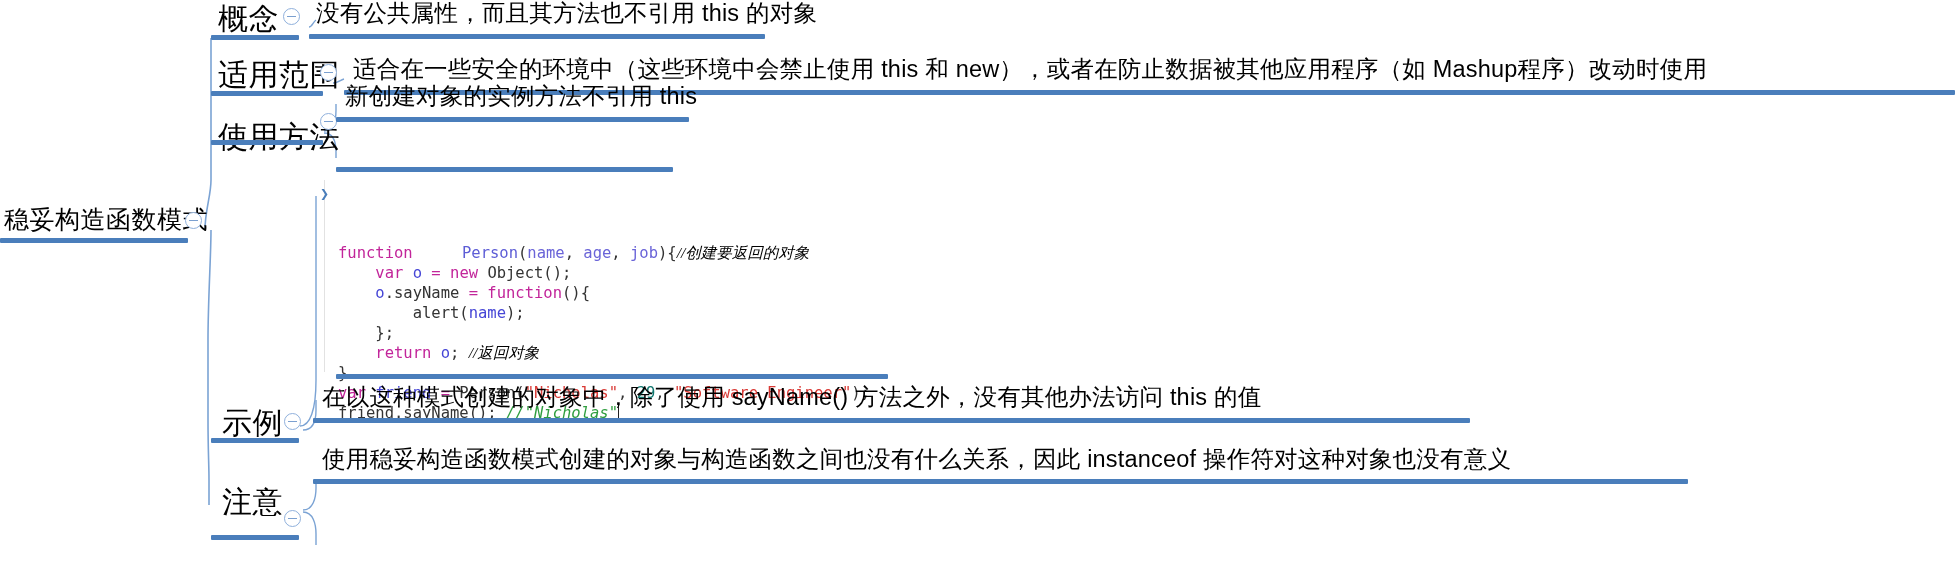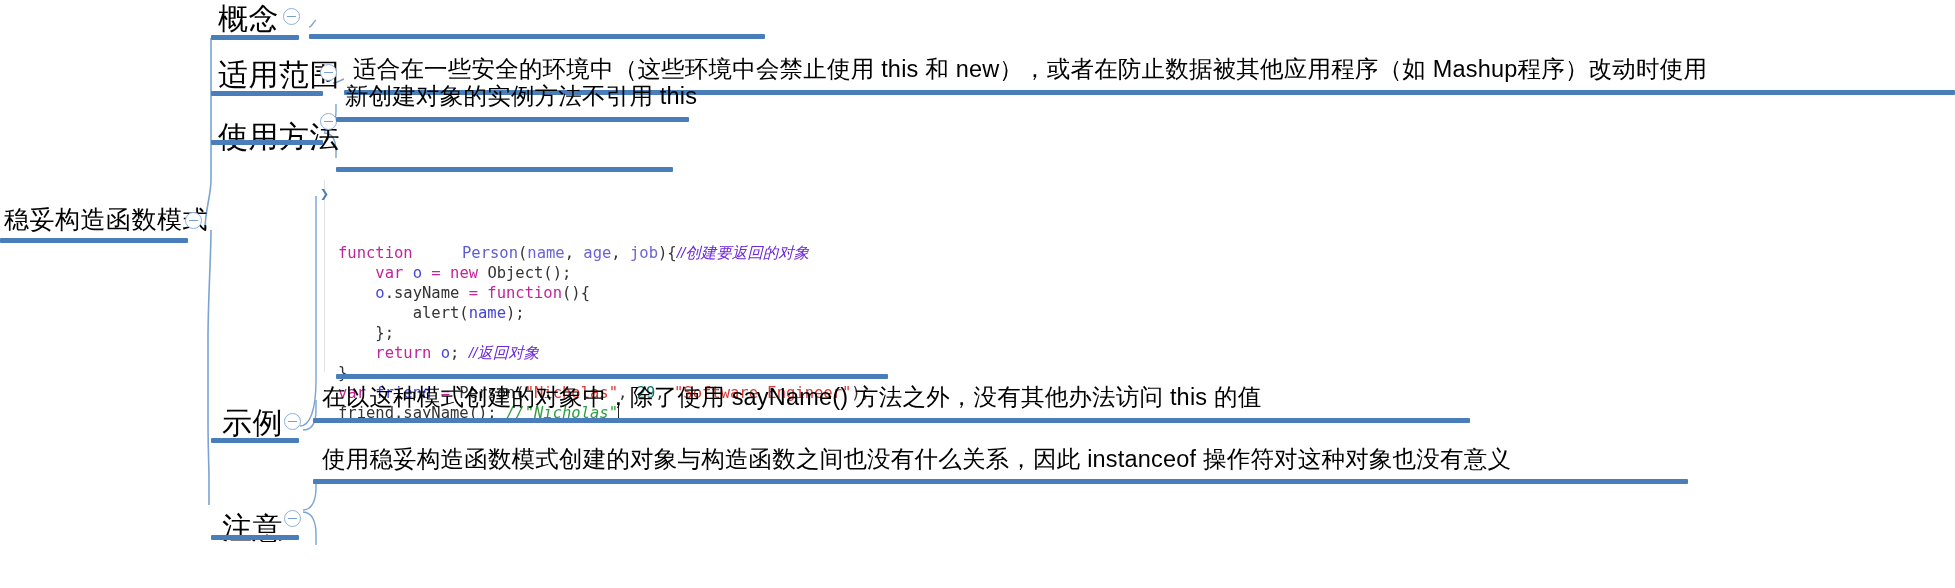--- a/index.html
+++ b/index.html
@@ -98,22 +98,22 @@
   .code-line {
     white-space: pre;
   }
   .tok-kw      { color: #c2259a; }
   .tok-fn      { color: #5d5dd6; margin-left: 40px; }
   .tok-param   { color: #6a64d8; }
   .tok-var     { color: #4646d6; }
   .tok-str     { color: #d93a36; }
   .tok-num     { color: #0f766e; }
   .tok-cmt     { color: #2f9e3f; font-style: italic; }
-  .tok-cmt-zh  { color: #6d28d9; font-style: italic;
-                 font-family: Liberation Sans, sans-serif; }
+  .tok-cmt-zh  { color: #000000; font-style: italic;
+                 font-family: Liberation Serif, serif; }
   .tok-plain   { color: #333333; }
   .code-caret {
     display: inline-block;
     width: 1px;
     height: 15px;
     background: #222;
     vertical-align: -2px;
   }
   .code-arrow {
     position: absolute;
@@ -162,20 +162,23 @@
   </div>
   <div class="bar" style="left:0px; top:238px; width:188px;"></div>
   <div class="toggle" style="left:185px; top:212px;"></div>
 
   <div class="node branch-label" style="left:218px; top:4px;">
     <span class="txt">概念</span>
   </div>
   <div class="bar" style="left:211px; top:35px; width:88px;"></div>
   <div class="toggle" style="left:283px; top:8px;"></div>
 
+  <div class="node leaf-label" style="left:316px; top:2px;">
+    <span class="txt">没有公共属性，而且其方法也不引用 this 的对象</span>
+  </div>
   <div class="bar" style="left:309px; top:34px; width:456px;"></div>
 
   <div class="node branch-label" style="left:218px; top:60px;">
     <span class="txt">适用范围</span>
   </div>
   <div class="bar" style="left:211px; top:91px; width:112px;"></div>
   <div class="toggle" style="left:320px; top:64px;"></div>
 
   <div class="node leaf-label" style="left:353px; top:58px;">
     <span class="txt">适合在一些安全的环境中（这些环境中会禁止使用 this 和 new），或者在防止数据被其他应用程序（如 Mashup程序）改动时使用</span>
@@ -200,21 +203,21 @@
   </div>
   <div class="bar" style="left:211px; top:438px; width:88px;"></div>
   <div class="toggle" style="left:284px; top:413px;"></div>
 
   <div class="code-gutter"></div>
   <div class="code-block" id="code-block">
     <span class="code-arrow">❯</span>
   <div class="code-line"><span class="tok-kw">function </span><span class="tok-fn">Person</span><span class="tok-plain">(</span><span class="tok-param">name</span><span class="tok-plain">, </span><span class="tok-param">age</span><span class="tok-plain">, </span><span class="tok-param">job</span><span class="tok-plain">){</span><span class="tok-cmt-zh">//创建要返回的对象</span></div><div class="code-line"><span class="tok-plain">    </span><span class="tok-kw">var</span><span class="tok-plain"> </span><span class="tok-var">o</span><span class="tok-plain"> </span><span class="tok-kw">=</span><span class="tok-plain"> </span><span class="tok-kw">new</span><span class="tok-plain"> Object();</span></div><div class="code-line"><span class="tok-plain">    </span><span class="tok-var">o</span><span class="tok-plain">.sayName </span><span class="tok-kw">=</span><span class="tok-plain"> </span><span class="tok-kw">function</span><span class="tok-plain">(){</span></div><div class="code-line"><span class="tok-plain">        alert(</span><span class="tok-var">name</span><span class="tok-plain">);</span></div><div class="code-line"><span class="tok-plain">    };</span></div><div class="code-line"><span class="tok-plain">    </span><span class="tok-kw">return</span><span class="tok-plain"> </span><span class="tok-var">o</span><span class="tok-plain">; </span><span class="tok-cmt-zh">//返回对象</span></div><div class="code-line"><span class="tok-plain">}</span></div><div class="code-line"><span class="tok-kw">var</span><span class="tok-plain"> </span><span class="tok-var">friend</span><span class="tok-plain"> </span><span class="tok-kw">=</span><span class="tok-plain"> Person(</span><span class="tok-str">"Nicholas"</span><span class="tok-plain">, </span><span class="tok-num">29</span><span class="tok-plain">, </span><span class="tok-str">"Software Engineer"</span><span class="tok-plain">);</span></div><div class="code-line"><span class="tok-plain">friend.sayName(); </span><span class="tok-cmt">//"Nicholas"</span><span class="code-caret"></span></div></div>
   <div class="bar" style="left:336px; top:374px; width:552px;"></div>
 
-  <div class="node branch-label" style="left:222px; top:513px;">
+  <div class="node branch-label" style="left:222px; top:487px;">
     <span class="txt">注意</span>
   </div>
   <div class="bar" style="left:211px; top:535px; width:88px;"></div>
   <div class="toggle" style="left:284px; top:510px;"></div>
 
   <div class="node leaf-label" style="left:322px; top:386px;">
     <span class="txt">在以这种模式创建的对象中，除了使用 sayName() 方法之外，没有其他办法访问 this 的值</span>
   </div>
   <div class="bar" style="left:313px; top:418px; width:1157px;"></div>
 

